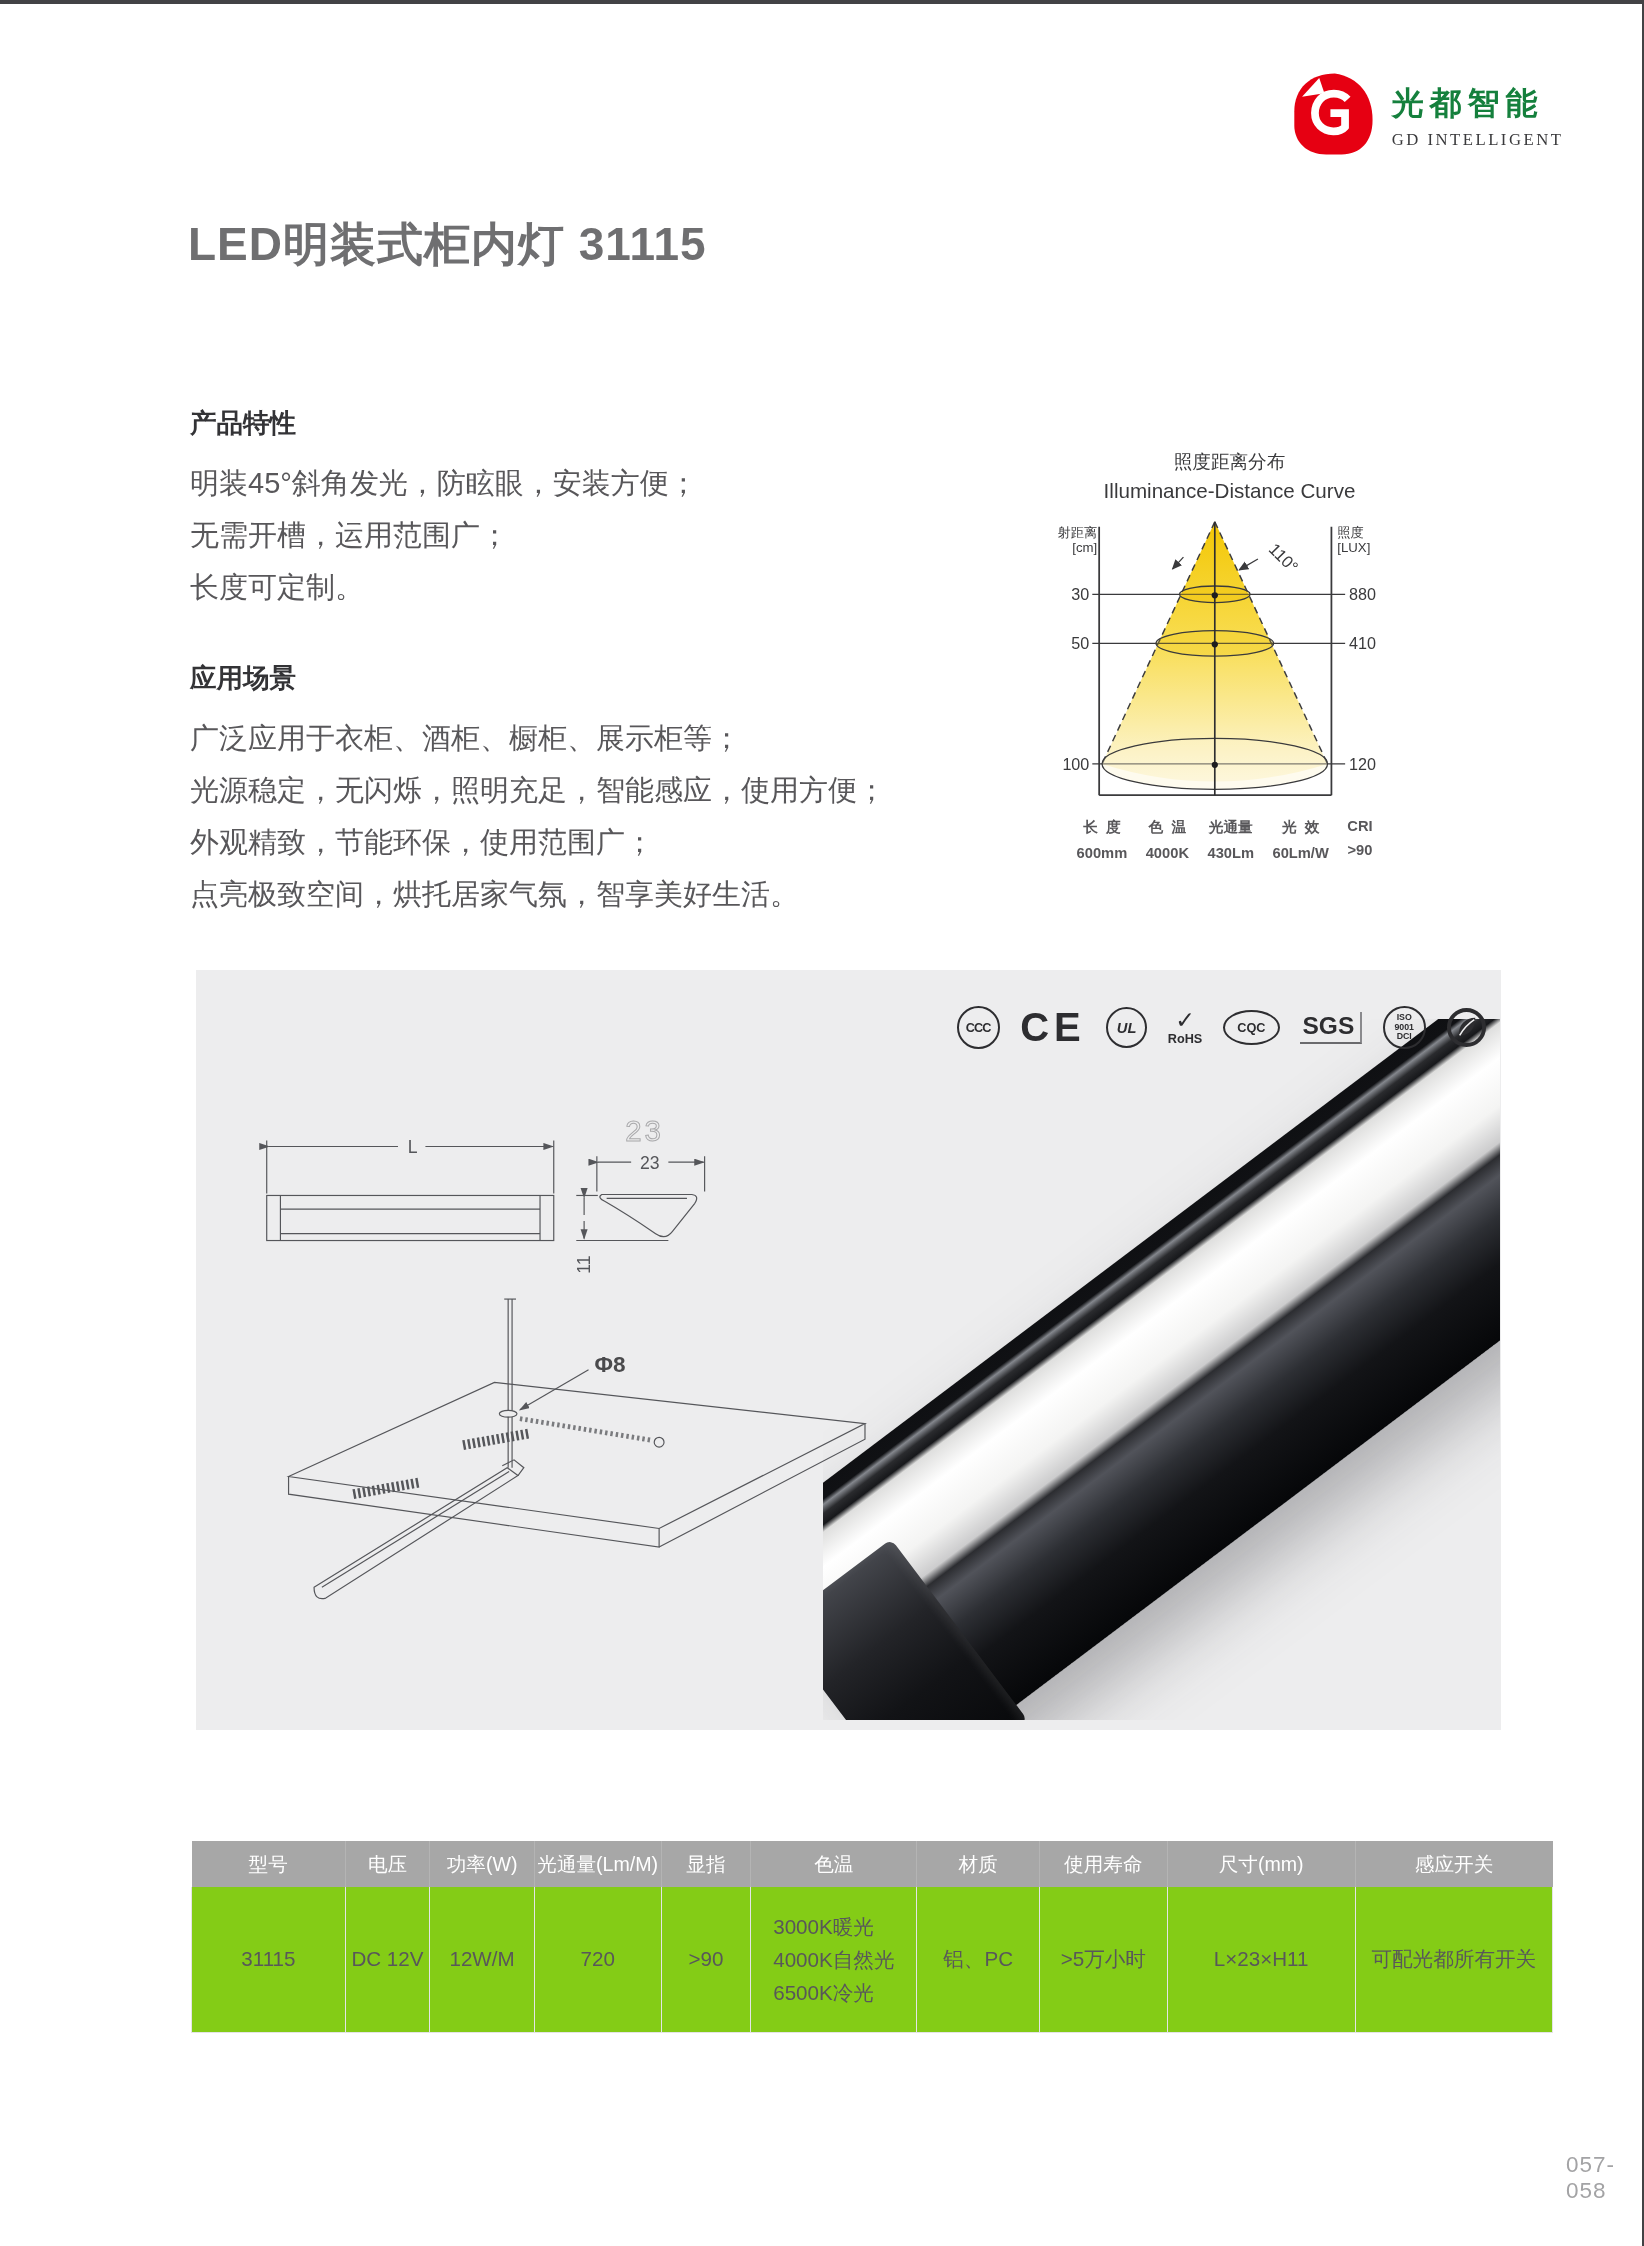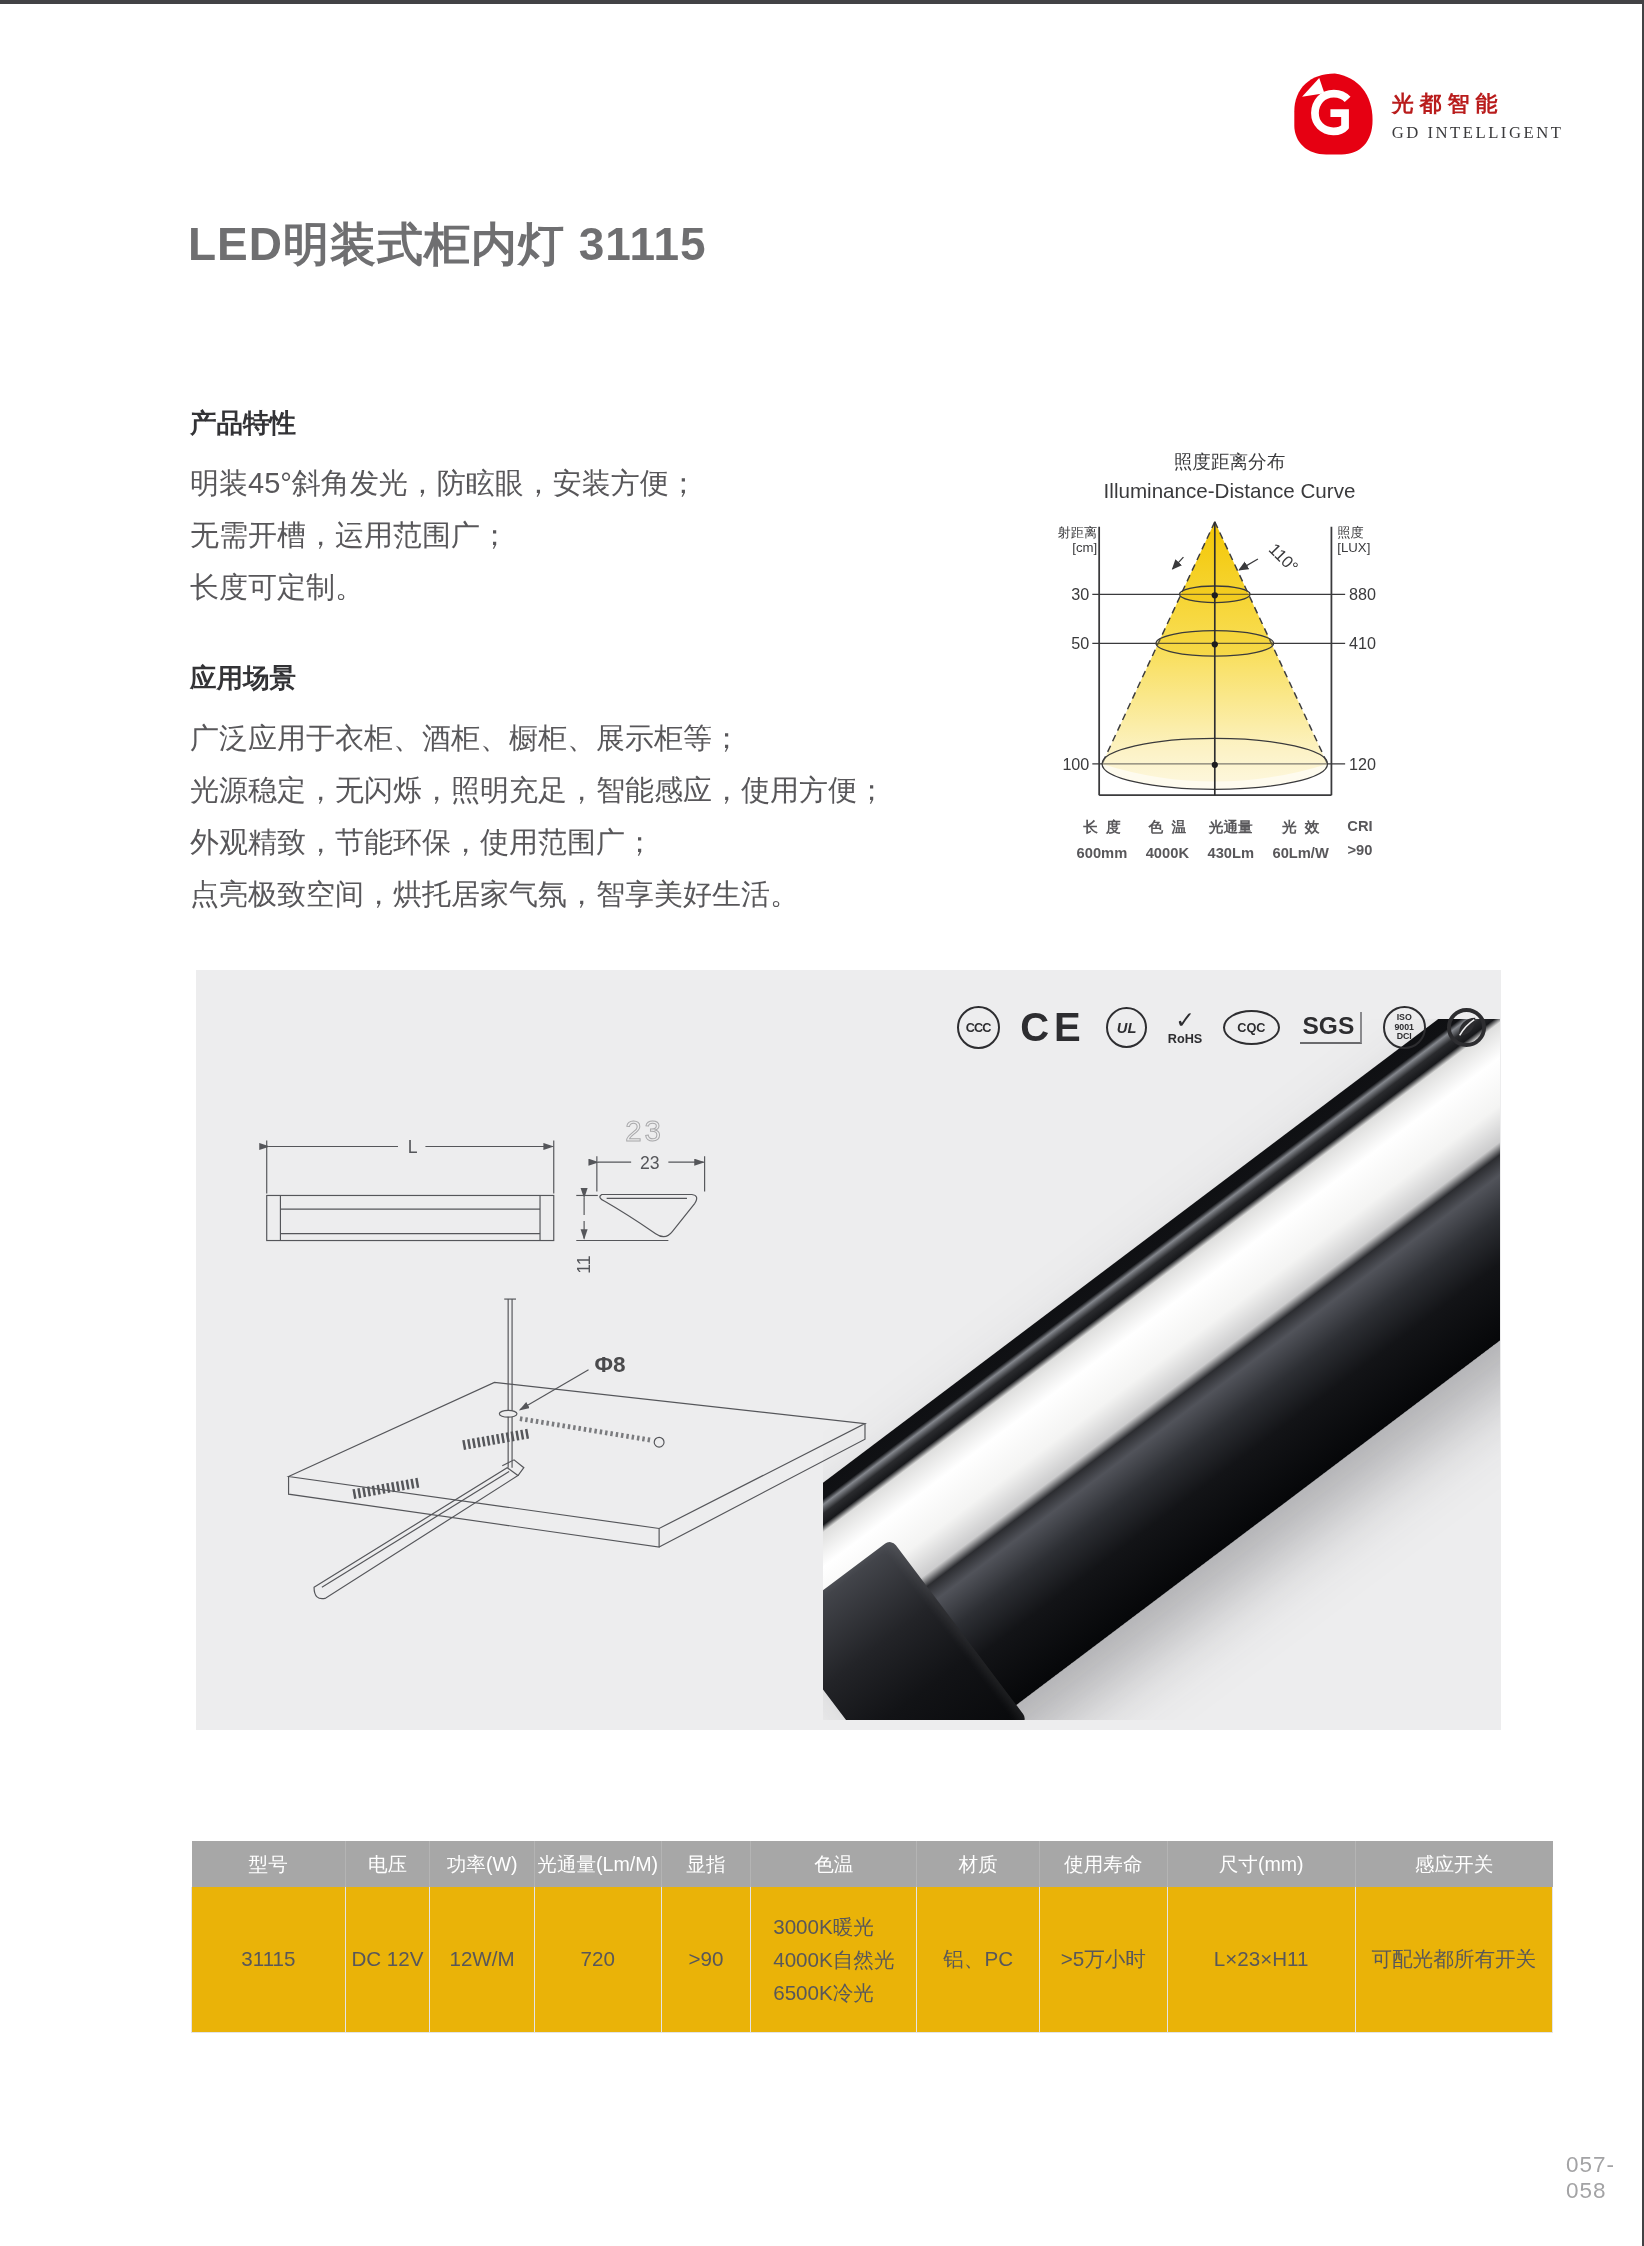--- a/index.html
+++ b/index.html
@@ -5,21 +5,21 @@
   * { box-sizing: border-box; margin: 0; padding: 0; }
   html,body { width:1645px; height:2247px; background:#ffffff;
     font-family:"Liberation Sans","DejaVu Sans",sans-serif; position:relative; }
 
   .edge-top   { position:absolute; left:0; top:0; width:1645px; height:3.9px; background:#424245; }
   .edge-right { position:absolute; right:0; top:0; width:2.9px; height:2247px; background:#424245; }
 
   
   .logo { position:absolute; left:1290px; top:71px; display:flex; gap:15.7px; align-items:center; }
   .logo-text { display:flex; flex-direction:column; }
-  .logo-cn { font-size:22px; font-weight:bold; color:#b91c1c; letter-spacing:5.9px; }
+  .logo-cn { font-size:32px; font-weight:bold; color:#15803d; letter-spacing:5.9px; }
   .logo-en { font-family:"Liberation Serif","DejaVu Serif",serif; font-size:16.7px; color:#3a3a3c;
              letter-spacing:2.5px; margin-top:4.9px; }
 
   
   .page-title { position:absolute; left:188px; top:214px; font-size:46px; color:#6f6f71; letter-spacing:1px; }
   .text-section { position:absolute; left:190px; width:784px; }
   .sec-features { top:405px; }
   .sec-apps     { top:660px; }
   .section-heading { font-size:26.5px; font-weight:bold; color:#333336; margin-bottom:15.7px; }
   .text-section p { font-size:29px; color:#58575a; line-height:52px; }
@@ -76,21 +76,21 @@
   .endcap { position:absolute; left:-7.8px; top:86px; width:145px; height:227px; border-radius:7.8px;
             background:linear-gradient(180deg,#45474d 0%,#232428 34%,#121316 62%,#08090b 100%);
             box-shadow:inset -5.9px 0 9.8px rgba(255,255,255,.08); }
 
   
   .spec-table { position:absolute; left:191px; top:1841px; width:1362px;
                 border-collapse:collapse; table-layout:fixed; }
   .spec-table th { background:#a7a7a7; color:#ffffff; font-weight:normal; font-size:19.6px;
                    height:46px; border-right:1px solid #b4b4b4; }
   .spec-table th:last-child { border-right:none; }
-  .spec-table td { height:145px; background:#eab308; text-align:center; vertical-align:middle;
+  .spec-table td { height:145px; background:#84cc16; text-align:center; vertical-align:middle;
                    color:#58575a; font-size:20.6px; border:1px solid #e4e4e6; border-top:none; }
   .cct-lines { display:inline-block; text-align:left; line-height:33px; }
 
   .page-number { position:absolute; left:1566px; top:2152px; font-size:22.5px; color:#a3a3a5; letter-spacing:1px; }
 </style>
 </head>
 <body>
 
 <div class="edge-top"></div>
 <div class="edge-right"></div>

